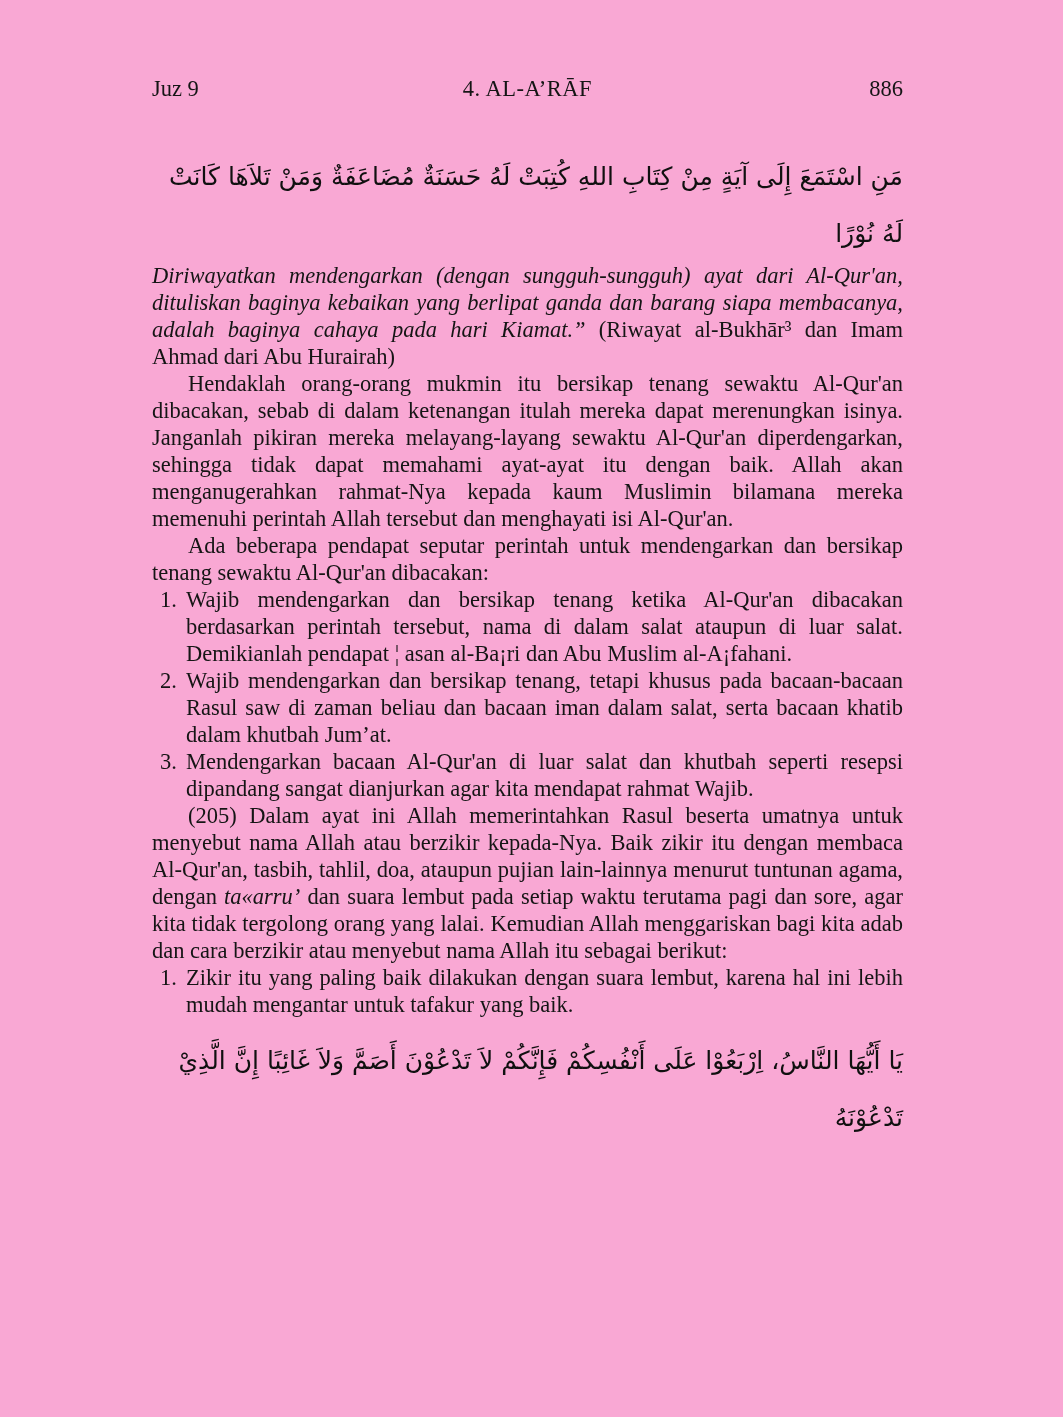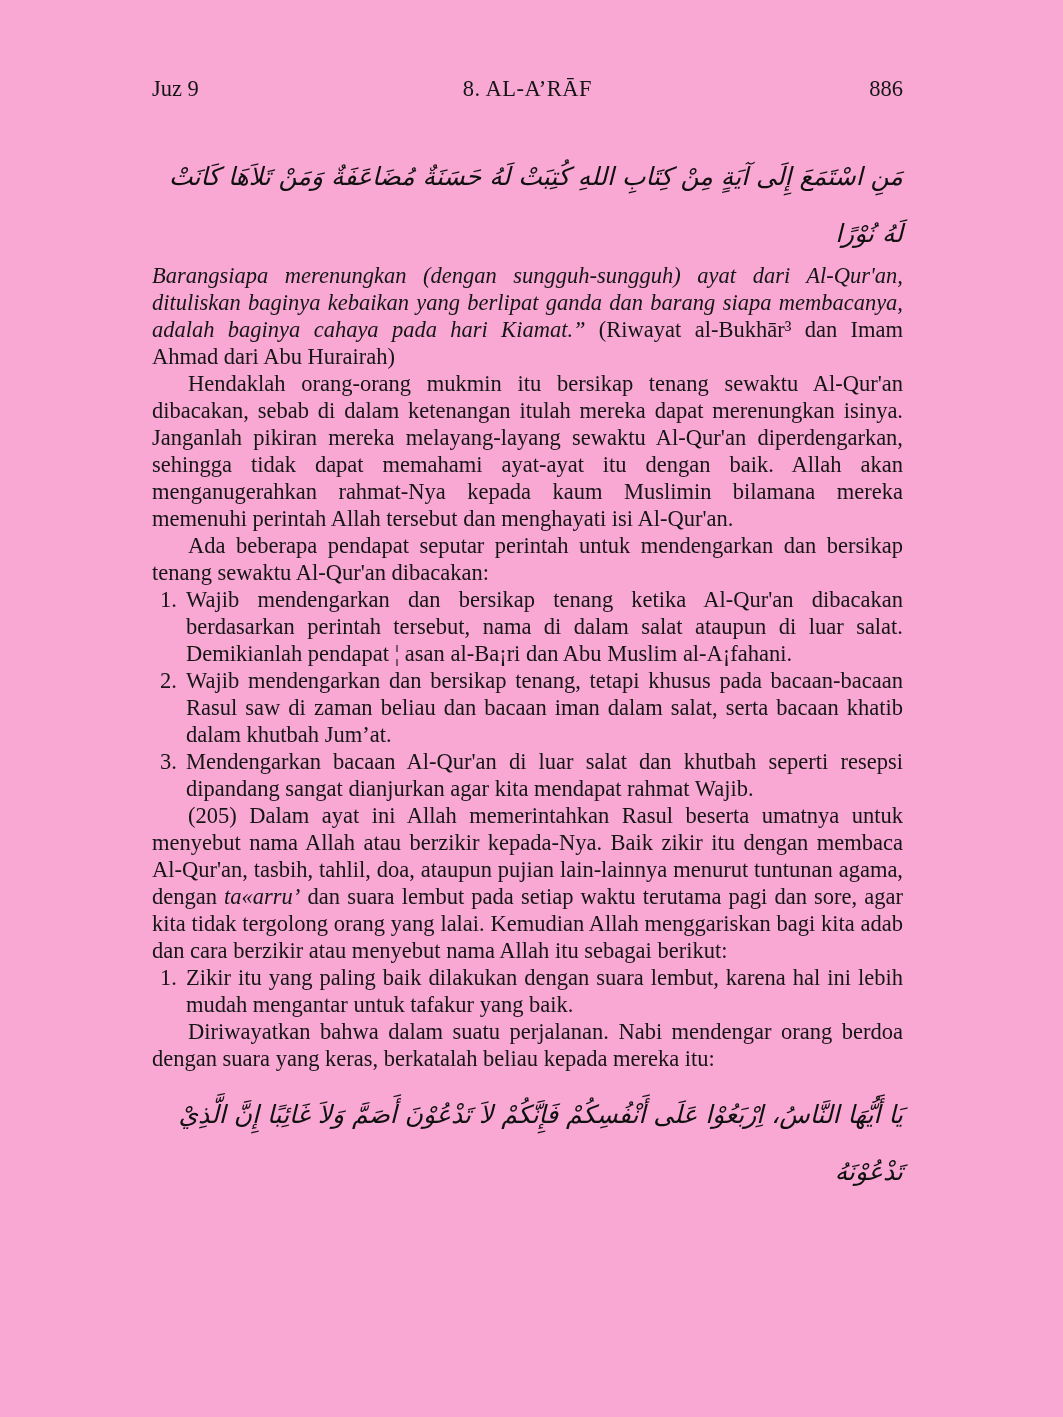--- a/index.html
+++ b/index.html
@@ -25,21 +25,21 @@
   .header-right { flex: 1; text-align: right; }
 
   .arabic {
     direction: rtl;
     font-family: "DejaVu Sans", sans-serif;
     font-size: 25px;
     line-height: 57px;
     color: #101010;
   }
   .arabic-block-1 { margin-top: 46px; }
-  .arabic-line-a { text-align: right; font-style: italic; }
+  .arabic-line-a { text-align: right; }
   .arabic-block-1 .arabic-line-b { text-align: right; padding-left: 150px; padding-right: 66px; }
   .arabic-block-2 { margin-top: 14px; }
   .arabic-block-2 .arabic-line-b { text-align: center; }
 
   p.bodytext {
     margin: 0;
     text-align: justify;
     line-height: 27px;
   }
   .translation { margin-top: 30px; }
@@ -62,29 +62,29 @@
     text-align: justify;
   }
 </style>
 </head>
 <body>
 
 <div class="page">
 
   <div class="header-row">
     <span class="header-left">Juz 9</span>
-    <span class="header-center">8. AL-A’RĀF</span>
+    <span class="header-center">4. AL-A’RĀF</span>
     <span class="header-right">886</span>
   </div>
 
   <div class="arabic arabic-block-1">
     <div class="arabic-line-a">مَنِ اسْتَمَعَ إِلَى آيَةٍ مِنْ كِتَابِ اللهِ كُتِبَتْ لَهُ حَسَنَةٌ مُضَاعَفَةٌ وَمَنْ تَلاَهَا كَانَتْ لَهُ نُوْرًا</div>
   </div>
 
-  <p class="bodytext translation"><span class="it">Barangsiapa merenungkan (dengan sungguh-sungguh) ayat dari Al-Qur'an, dituliskan baginya kebaikan yang berlipat ganda dan barang siapa membacanya, adalah baginya cahaya pada hari Kiamat.”</span><span> (Riwayat al-Bukhār³ dan Imam Ahmad dari Abu Hurairah)</span></p>
+  <p class="bodytext translation"><span class="it">Diriwayatkan mendengarkan (dengan sungguh-sungguh) ayat dari Al-Qur'an, dituliskan baginya kebaikan yang berlipat ganda dan barang siapa membacanya, adalah baginya cahaya pada hari Kiamat.”</span><span> (Riwayat al-Bukhār³ dan Imam Ahmad dari Abu Hurairah)</span></p>
 
   <p class="bodytext indent gap-top-lg">Hendaklah orang-orang mukmin itu bersikap tenang sewaktu Al-Qur'an dibacakan, sebab di dalam ketenangan itulah mereka dapat merenungkan isinya. Janganlah pikiran mereka melayang-layang sewaktu Al-Qur'an diperdengarkan, sehingga tidak dapat memahami ayat-ayat itu dengan baik. Allah akan menganugerahkan rahmat-Nya kepada kaum Muslimin bilamana mereka memenuhi perintah Allah tersebut dan menghayati isi Al-Qur'an.</p>
 
   <p class="bodytext indent">Ada beberapa pendapat seputar perintah untuk mendengarkan dan bersikap tenang sewaktu Al-Qur'an dibacakan:</p>
 
   <div>
     <div class="list-row">
       <span class="list-num">1.</span>
       <span class="list-text">Wajib mendengarkan dan bersikap tenang ketika Al-Qur'an dibacakan berdasarkan perintah tersebut, nama di dalam salat ataupun di luar salat. Demikianlah pendapat ¦ asan al-Ba¡ri dan Abu Muslim al-A¡fahani.</span>
     </div>
@@ -100,19 +100,18 @@
 
   <p class="bodytext indent gap-top-md"><span>(205) Dalam ayat ini Allah memerintahkan Rasul beserta umatnya untuk menyebut nama Allah atau berzikir kepada-Nya. Baik zikir itu dengan membaca Al-Qur'an, tasbih, tahlil, doa, ataupun pujian lain-lainnya menurut tuntunan agama, dengan </span><span class="it">ta«arru’</span><span> dan suara lembut pada setiap waktu terutama pagi dan sore, agar kita tidak tergolong orang yang lalai. Kemudian Allah menggariskan bagi kita adab dan cara berzikir atau menyebut nama Allah itu sebagai berikut:</span></p>
 
   <div>
     <div class="list-row">
       <span class="list-num">1.</span>
       <span class="list-text">Zikir itu yang paling baik dilakukan dengan suara lembut, karena hal ini lebih mudah mengantar untuk tafakur yang baik.</span>
     </div>
   </div>
 
-  <p class="bodytext indent">Diriwayatkan bahwa dalam suatu perjalanan. Nabi mendengar orang berdoa dengan suara yang keras, berkatalah beliau kepada mereka itu:</p>
 
   <div class="arabic arabic-block-2">
     <div class="arabic-line-a">يَا أَيُّهَا النَّاسُ، اِرْبَعُوْا عَلَى أَنْفُسِكُمْ فَإِنَّكُمْ لاَ تَدْعُوْنَ أَصَمَّ وَلاَ غَائِبًا إِنَّ الَّذِيْ تَدْعُوْنَهُ</div>
   </div>
 
 </div>
 
 </body></html>

